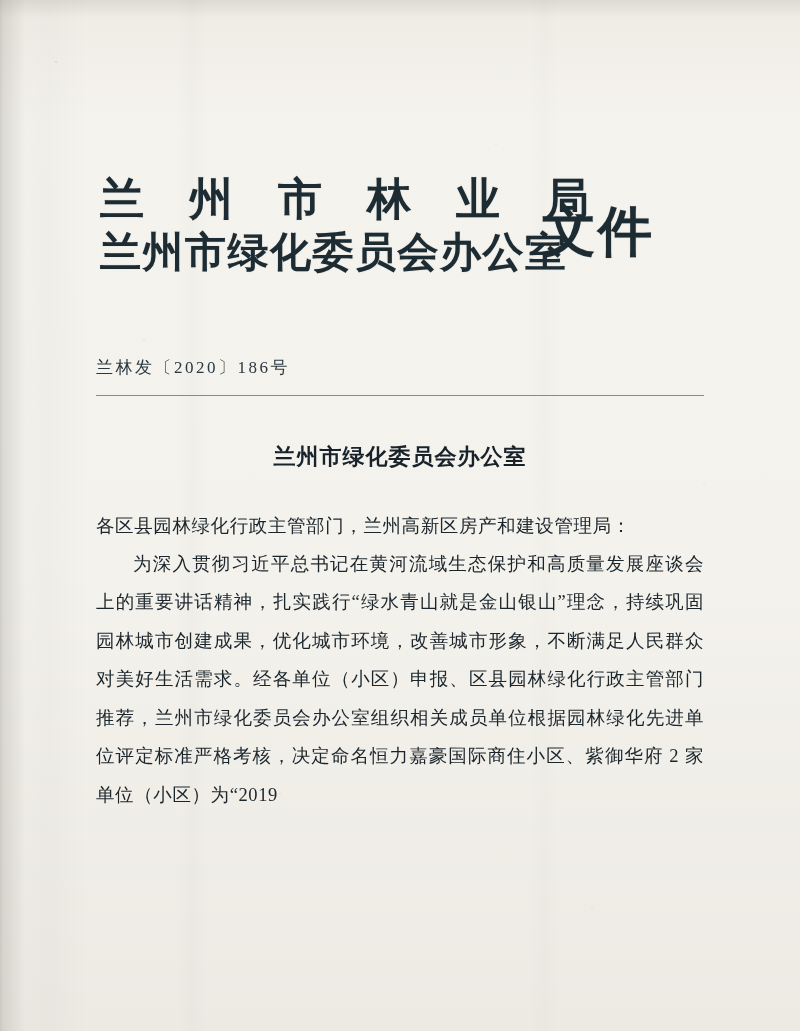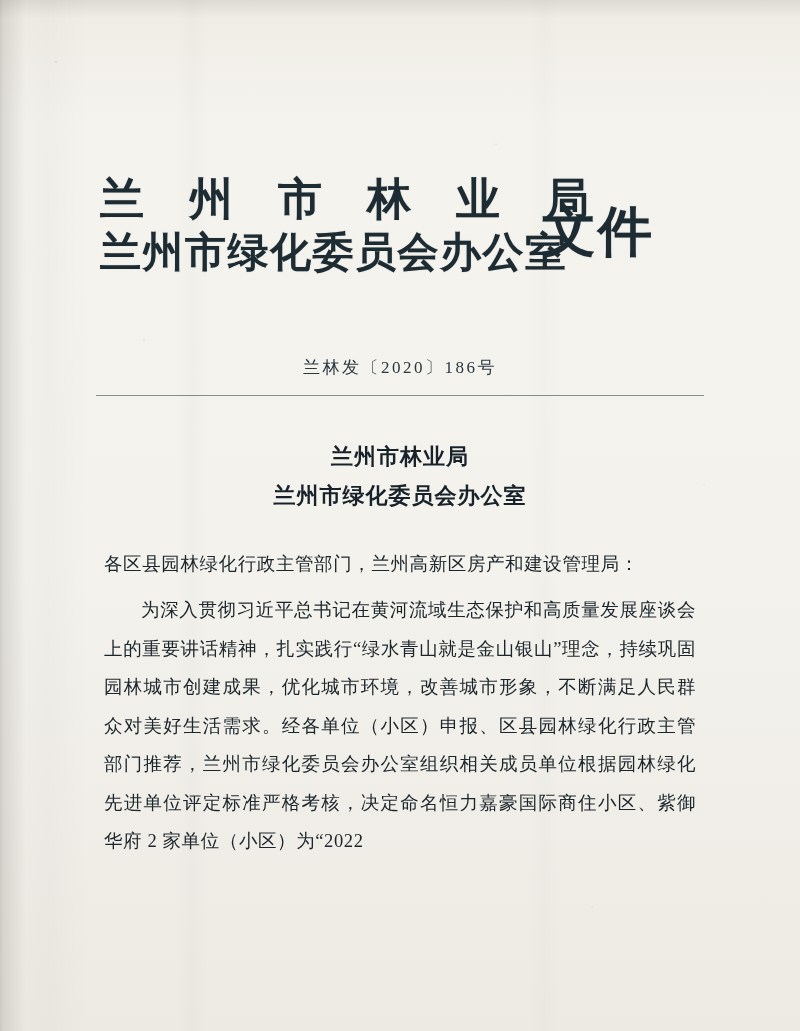--- a/index.html
+++ b/index.html
@@ -83,21 +83,21 @@
     letter-spacing: 2px;
     font-weight: bold;
     color: #1d2b33;
     font-family: "Liberation Serif", serif;
     text-shadow: 0 0 1px rgba(40,60,70,0.4);
   }
 
   
   .docnum-wrap {
     margin-top: 60px;
-    text-align: center;
+    text-align: left;
   }
   .docnum {
     display: inline-block;
     font-size: 17px;
     letter-spacing: 2.5px;
     color: #2a3740;
     font-family: "Liberation Serif", serif;
   }
   .rule {
     margin-top: 16px;
@@ -125,21 +125,21 @@
   .content {
     margin-top: 30px;
     color: #1b252c;
     font-size: 18.5px;
     line-height: 2.08;
     letter-spacing: 0.6px;
     text-align: justify;
     font-family: "Liberation Serif", serif;
   }
   .content p {
-    margin: 8px;
+    margin: 0;
   }
   .indent {
     text-indent: 2em;
   }
 
   
   .edge-left {
     position: absolute;
     left: 0; top: 0; bottom: 0; width: 26px;
     background: linear-gradient(90deg, rgba(90,88,80,0.18), rgba(90,88,80,0));
@@ -170,24 +170,23 @@
       <div class="mh-wen">文件</div>
     </div>
 
     <div class="docnum-wrap">
       <span class="docnum">兰林发〔2020〕186号</span>
     </div>
 
     <div class="rule"></div>
 
     <div class="title-block">
-      <div>兰州市林业局</div>
       <div>兰州市绿化委员会办公室</div>
     </div>
 
     <div class="content">
       <p>各区县园林绿化行政主管部门，兰州高新区房产和建设管理局：</p>
-      <p class="indent">为深入贯彻习近平总书记在黄河流域生态保护和高质量发展座谈会上的重要讲话精神，扎实践行“绿水青山就是金山银山”理念，持续巩固园林城市创建成果，优化城市环境，改善城市形象，不断满足人民群众对美好生活需求。经各单位（小区）申报、区县园林绿化行政主管部门推荐，兰州市绿化委员会办公室组织相关成员单位根据园林绿化先进单位评定标准严格考核，决定命名恒力嘉豪国际商住小区、紫御华府 2 家单位（小区）为“2022</p>
+      <p class="indent">为深入贯彻习近平总书记在黄河流域生态保护和高质量发展座谈会上的重要讲话精神，扎实践行“绿水青山就是金山银山”理念，持续巩固园林城市创建成果，优化城市环境，改善城市形象，不断满足人民群众对美好生活需求。经各单位（小区）申报、区县园林绿化行政主管部门推荐，兰州市绿化委员会办公室组织相关成员单位根据园林绿化先进单位评定标准严格考核，决定命名恒力嘉豪国际商住小区、紫御华府 2 家单位（小区）为“2019</p>
     </div>
 
   </div>
 
 </div>
 
 </body></html>

